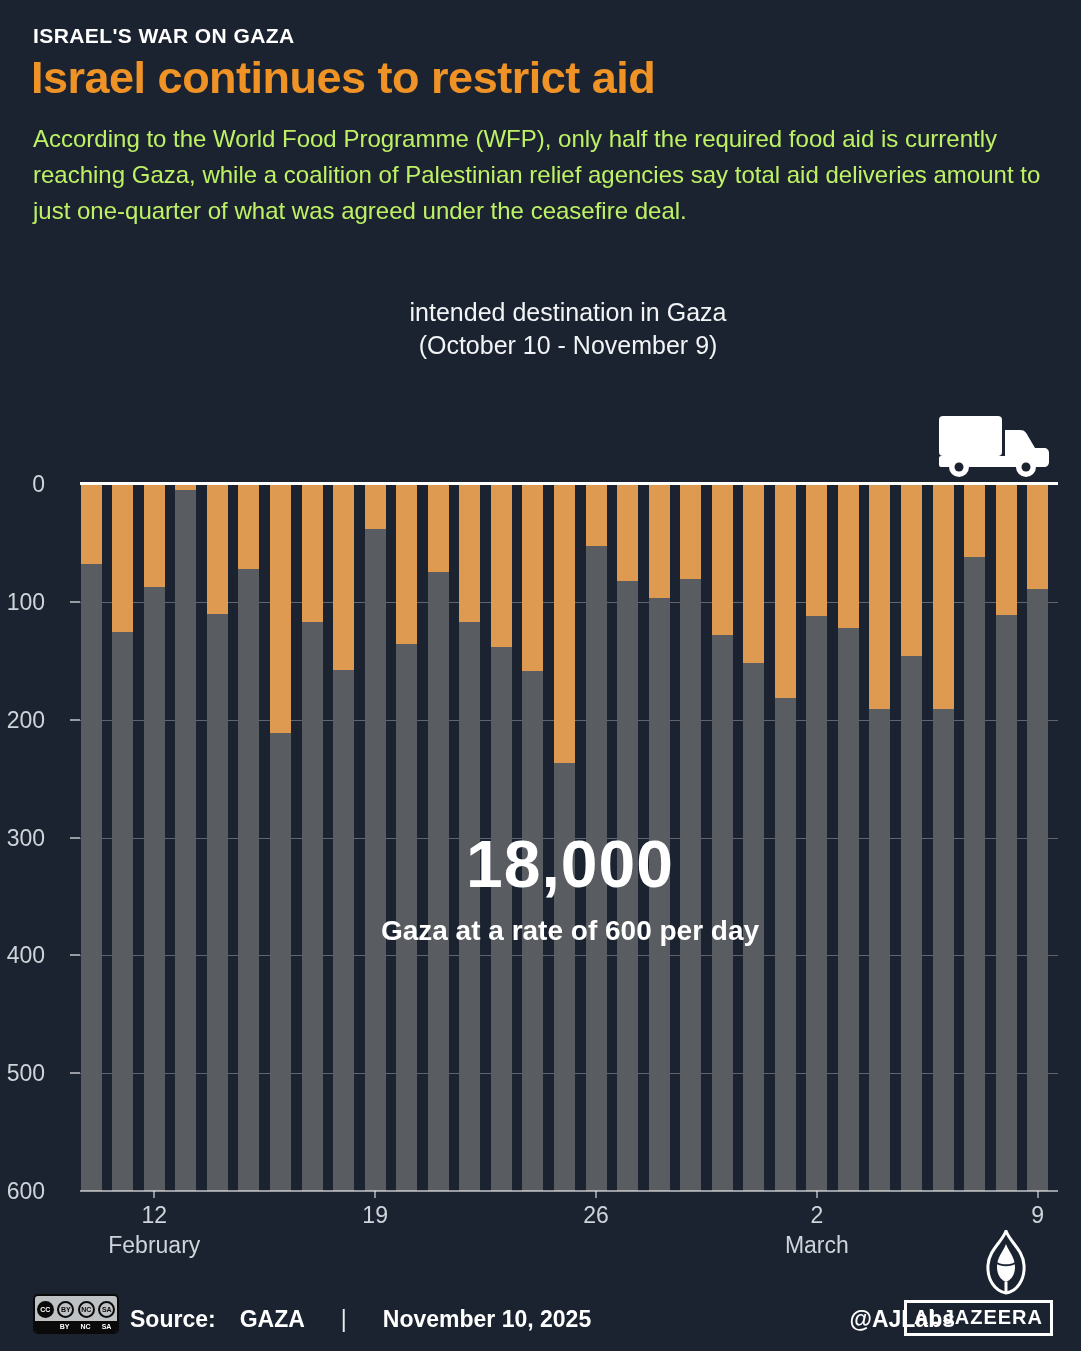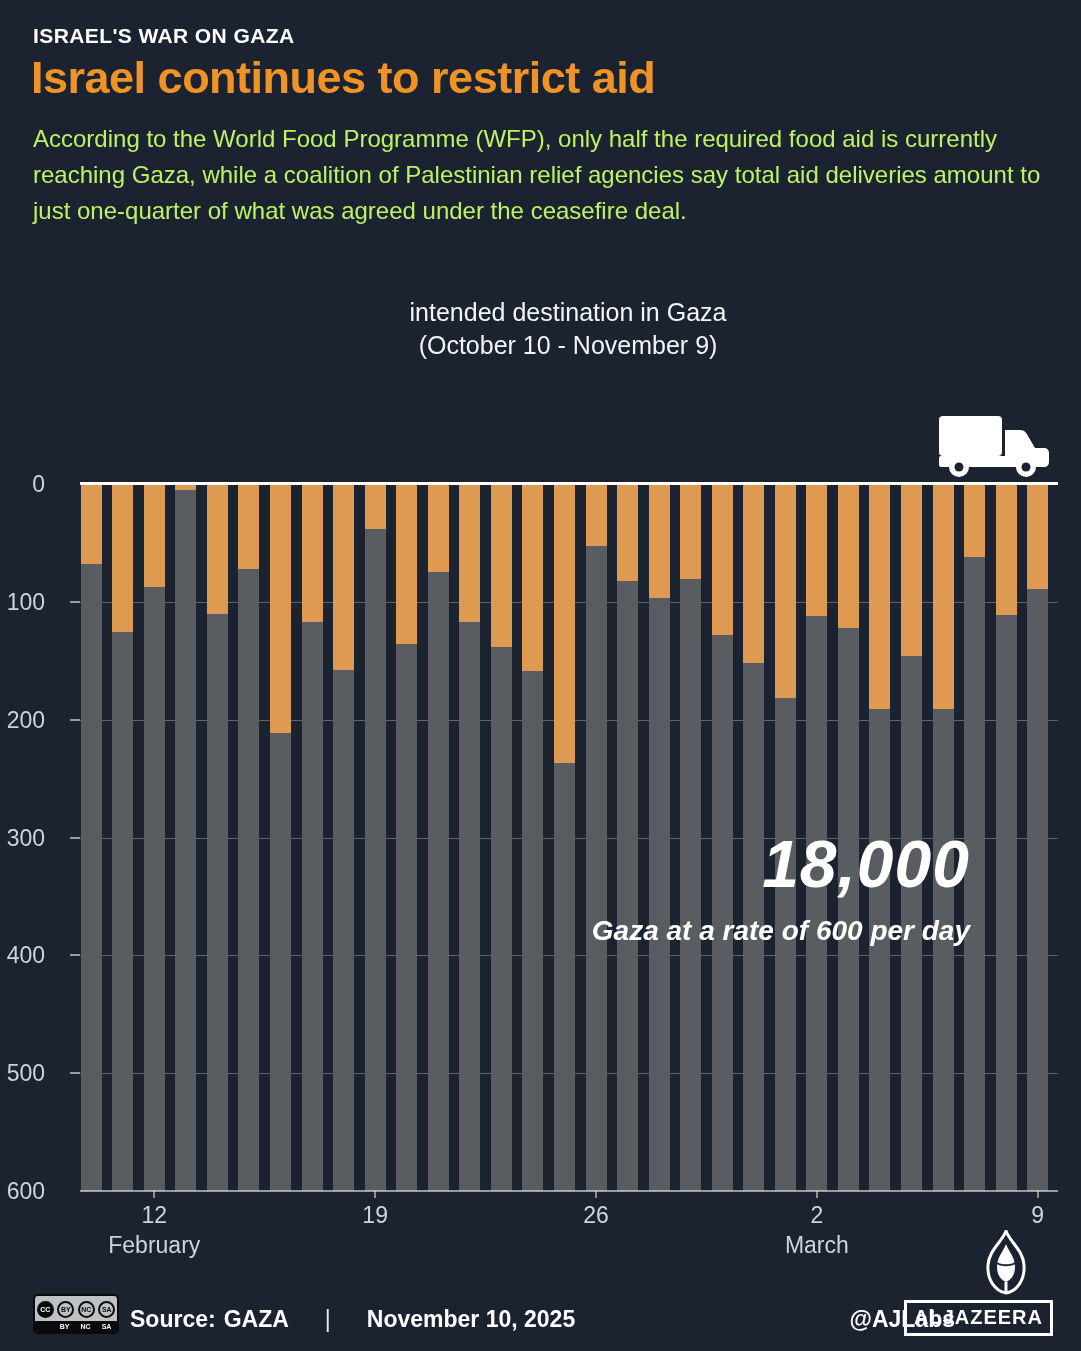--- a/index.html
+++ b/index.html
@@ -37,39 +37,39 @@
     font-size:23px; color:#cfd4da; line-height:24px; z-index:2;
   }
   .bar-gray { position:absolute; top:0; height:100%; background:#595c60; z-index:1; }
   .bar-orange { position:absolute; top:0; background:#dd9a50; z-index:2; }
   .xtick { position:absolute; top:707px; width:2px; height:7px; background:rgba(255,255,255,.5); z-index:3; }
   .xlabel { position:absolute; top:718px; width:90px; margin-left:-45px; text-align:center;
     font-size:23px; color:#cfd4da; }
   .month-label { position:absolute; top:748px; width:160px; margin-left:-80px; text-align:center;
     font-size:23px; color:#cfd4da; }
 
-  .stat2 { position:absolute; left:170px; top:826px; width:800px; text-align:right; z-index:10;font-style:italic; }
+  .stat2 { position:absolute; left:170px; top:826px; width:800px; text-align:center; z-index:10; }
   .stat2 .big { font-size:66px; font-weight:800; color:#ffffff; letter-spacing:1px; }
   .stat2 .sub { margin-top:10px; font-size:28px; line-height:37px; font-weight:600; color:#ffffff; }
 
   
   .cc-badge { position:absolute; left:33px; top:1294px; width:86px; height:40px;
     background:#bfc2c4; border:2px solid #0a0a0a; border-radius:5px; z-index:2; }
   .cc-row { display:flex; justify-content:space-around; align-items:center; height:24px; margin-top:1px; }
   .cc-circle { width:17px; height:17px; border-radius:50%; border:2px solid #0a0a0a;
     display:flex; align-items:center; justify-content:center;
     font-size:7px; font-weight:800; color:#0a0a0a; background:#bfc2c4; }
   .cc-circle.solid { background:#0a0a0a; color:#ffffff; }
   .cc-strip { height:11px; background:#0a0a0a; border-radius:0 0 2px 2px;
     display:flex; justify-content:flex-end; }
   .cc-strip span { width:21px; text-align:center; font-size:7px; font-weight:700; color:#ffffff; line-height:11px; }
   .source-line { position:absolute; left:130px; top:1306px; font-size:23px; font-weight:600;
     color:#ffffff; display:flex; align-items:center; }
   .source-line .sep { margin:0 36px; font-weight:400; color:#e8eaec; }
-  .source-line .src-label { margin-right:8px; font-weight:700; }
+  .source-line .src-label { margin-right:24px; font-weight:700; }
   .ajlabs { position:absolute; right:126px; top:1306px; font-size:23px; font-weight:600; color:#ffffff; }
   .aj-flame { position:absolute; right:52px; top:1230px; width:46px; height:66px; }
   .aj-box { position:absolute; right:28px; top:1300px; border:3px solid #ffffff;
     padding:3px 7px 4px 7px; font-size:20px; font-weight:800; letter-spacing:1px; color:#ffffff; }
 </style>
 </head>
 <body>
 
 <div class="page">
 

